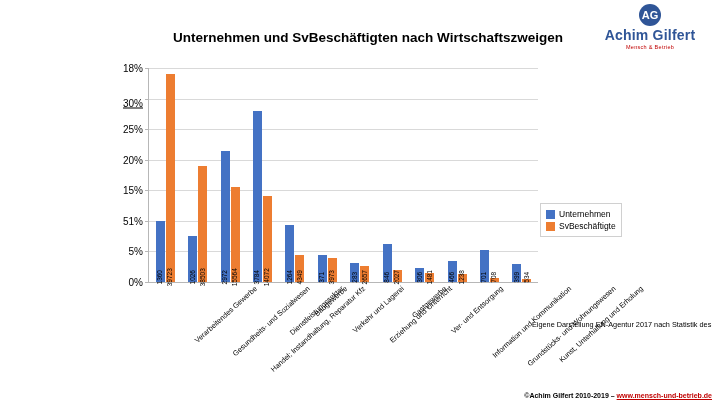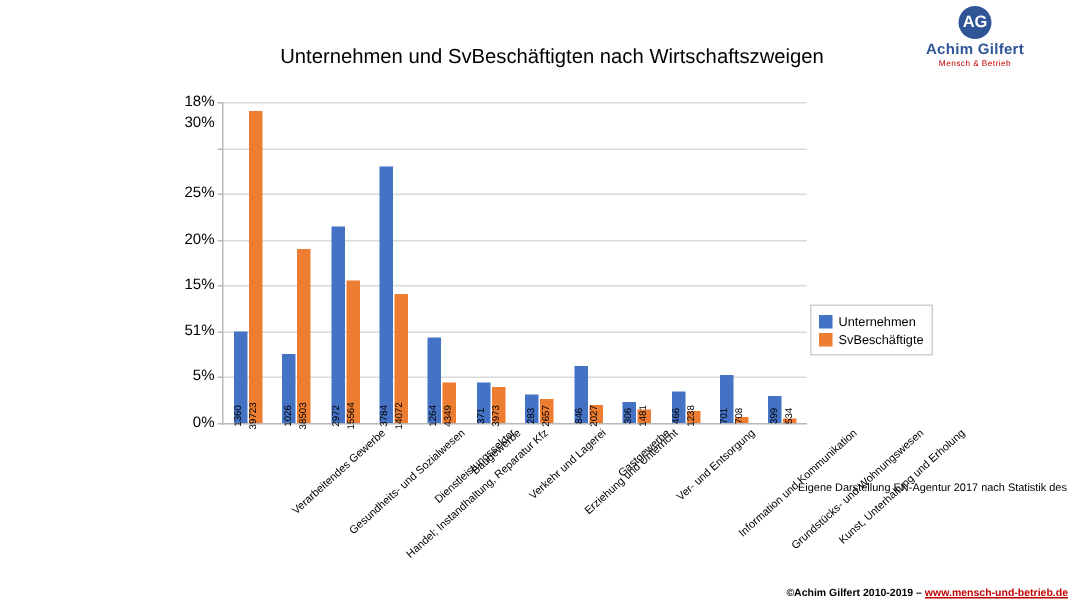--- a/index.html
+++ b/index.html
@@ -15,29 +15,29 @@
   #logo{
     position:absolute; right:10px; top:4px; width:120px; text-align:center;
   }
   #logo .badge{
     width:22px;height:22px;border-radius:50%;
     background:#2f5597;margin:0 auto 2px auto;
     display:flex;align-items:center;justify-content:center;
     color:#fff;font-size:11px;font-weight:bold;
   }
   #logo .name{
-    font-size:10px;font-weight:bold;color:#2f5597;letter-spacing:.2px;line-height:1.1;
+    font-size:14px;font-weight:bold;color:#2f5597;letter-spacing:.2px;line-height:1.1;
   }
   #logo .tag{
     font-size:5.5px;color:#c00000;letter-spacing:.3px;margin-top:1px;
   }
   
   #title{
     position:absolute;left:0;right:0;top:30px;
-    text-align:center;font-size:13.5px;font-weight:normal;padding-left:16px;
+    text-align:center;font-size:13.5px;font-weight:bold;padding-left:16px;
   }
   
   #chart{
     position:absolute;left:148px;top:68px;width:390px;height:215px;
     border-left:1px solid #b7b7b7;border-bottom:1px solid #b7b7b7;
     box-sizing:border-box;
   }
   .gridline{position:absolute;left:0;right:0;height:1px;background:#d9d9d9;}
   .ytick{
     position:absolute;right:100%;margin-right:6px;
@@ -116,21 +116,21 @@
       <div class="tickmark" style="top: 122.286px;"></div>
       <div class="ytick" style="top: 122.286px;">15%</div>
       <div class="gridline" style="top: 91.7143px;"></div>
       <div class="tickmark" style="top: 91.7143px;"></div>
       <div class="ytick" style="top: 91.7143px; text-align: right;">20%</div>
       <div class="gridline" style="top: 61.1429px;"></div>
       <div class="tickmark" style="top: 61.1429px;"></div>
       <div class="ytick" style="top: 61.1429px;">25%</div>
       <div class="gridline" style="top: 30.5714px;"></div>
       <div class="tickmark" style="top: 30.5714px;"></div>
-      <div class="ytick" style="top: 14px;">30%</div>
+      <div class="ytick" style="top: 35px; text-decoration: underline;">30%</div>
       <div class="gridline" style="top: 0px;"></div>
       <div class="tickmark" style="top: 0px;"></div>
       <div class="ytick" style="top: 0px;">18%</div>
     </div>
   <div id="bars">
       <div class="group">
         <div class="bar blue" style="height: 61.3263px;">
           <span class="barlabel">1360</span>
         </div>
         <div class="bar orange" style="height: 207.886px;">

